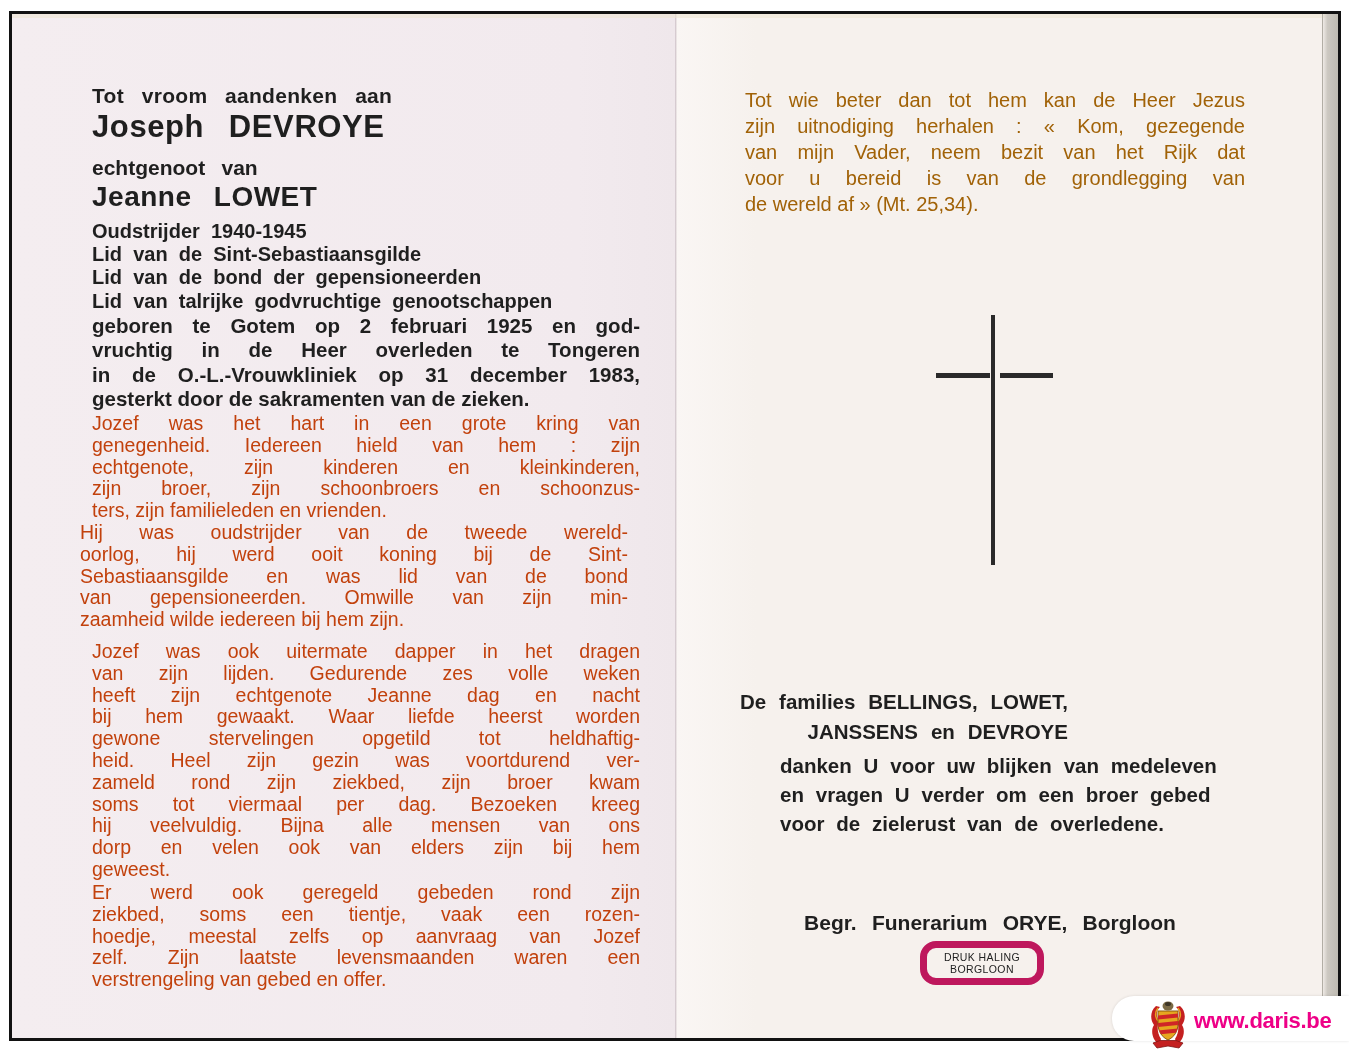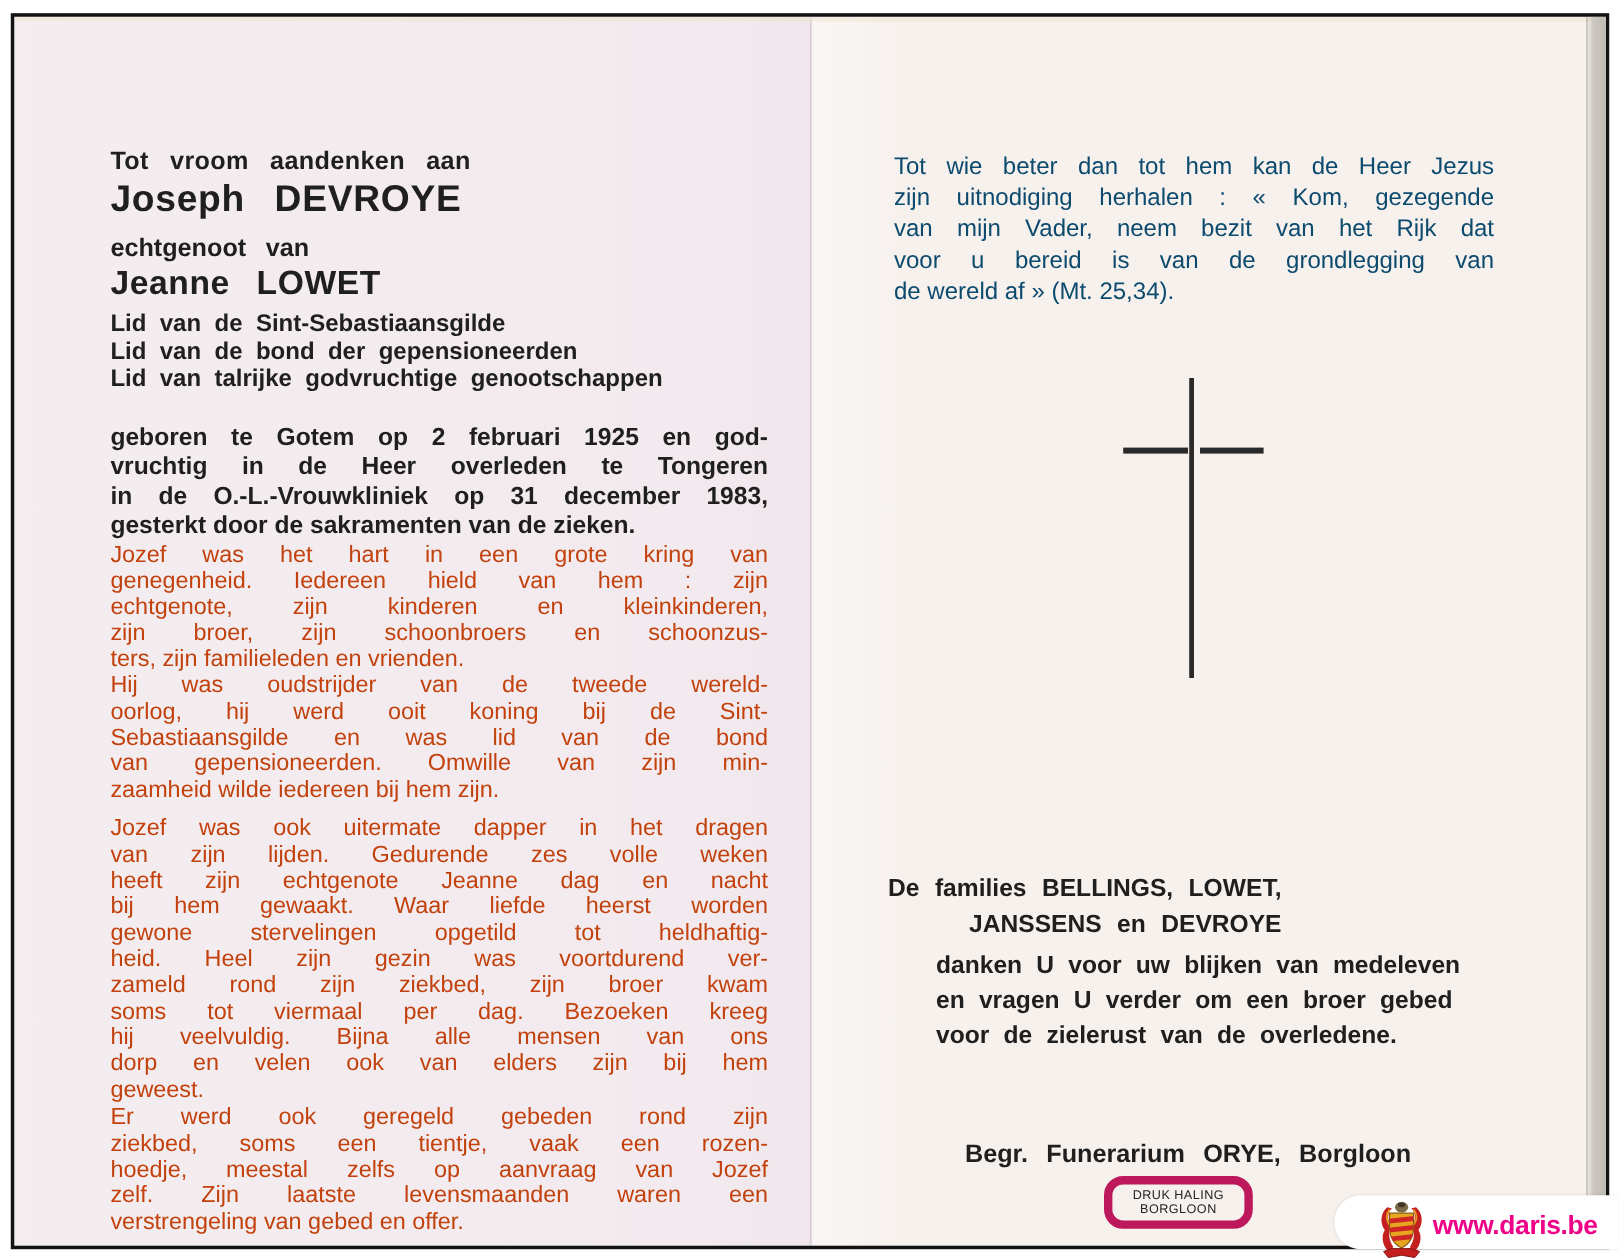--- a/index.html
+++ b/index.html
@@ -12,40 +12,40 @@
     background:linear-gradient(to right,#f4edf0 0,#f2eaee 85%,#efe7eb 100%);}
   .page-right{position:absolute;left:664px;top:0;bottom:0;right:0;
     background:linear-gradient(to right,#faf6f4 0,#f6f1ed 80px,#f6f1ed 100%);}
   .fold{position:absolute;left:663px;top:0;bottom:0;width:2px;
     background:linear-gradient(to right,rgba(150,130,140,.35),rgba(190,175,182,.15));}
   .top-edge{position:absolute;left:0;right:0;top:0;height:4px;background:#ece4cf;opacity:.55;}
   .edge-shadow{position:absolute;right:0;top:0;bottom:0;width:16px;
     background:linear-gradient(to right,rgba(120,115,105,0) 0,#ccc8c1 35%,#bfbbb2 100%);}
   .edge-shadow::before{content:"";position:absolute;left:0;top:0;bottom:0;width:1px;background:#b2aea5;}
 
-  .blk{position:absolute;color:#1f1f1f;margin-top:39px;}
+  .blk{position:absolute;color:#1f1f1f;}
   .tline{white-space:nowrap;}
   .justify .tline{white-space:normal;text-align:justify;text-align-last:justify;}
   .justify .tline:last-child{text-align-last:left;}
 
   
   .intro{left:80px;top:70px;font-size:21px;font-weight:bold;word-spacing:.55em;letter-spacing:.3px;}
   .deceased{left:80px;top:95px;font-size:31px;font-weight:bold;word-spacing:.5em;letter-spacing:.6px;}
   .spouse-label{left:80px;top:142px;font-size:21px;font-weight:bold;word-spacing:.5em;}
   .spouse-name{left:80px;top:167px;font-size:28px;font-weight:bold;word-spacing:.5em;letter-spacing:.5px;}
   .memberships{left:80px;top:206px;width:548px;font-size:20px;font-weight:bold;line-height:23.2px;word-spacing:.28em;}
   .birthdeath{left:80px;top:300px;width:548px;font-size:20.5px;font-weight:bold;line-height:24.3px;}
   .bio{width:548px;font-size:19.5px;line-height:21.8px;color:#c2410c;}
   .bio1{left:80px;top:399px;}
-  .bio2{left:80px;top:508px;}
+  .bio2{left:68px;top:508px;}
   .bio3{left:80px;top:627px;}
   .bio4{left:80px;top:868px;}
 
   
-  .quote{left:733px;top:73px;width:500px;font-size:20px;line-height:26px;color:#0c4a6e;}
+  .quote{left:733px;top:73px;width:500px;font-size:20px;line-height:26px;color:#a16207;}
   .families{left:728px;top:673px;font-size:20.5px;font-weight:bold;line-height:30px;word-spacing:.35em;text-align:right;}
   .thanks{left:768px;top:737px;font-size:20.5px;font-weight:bold;line-height:29px;word-spacing:.3em;}
   .funeral{left:743px;top:897px;width:470px;text-align:center;font-size:21px;font-weight:bold;word-spacing:.45em;}
   .stamp{left:908px;top:927px;width:110px;height:30px;border:7px solid #be185d;border-radius:16px;
     text-align:center;font-size:10.5px;line-height:12.5px;letter-spacing:.4px;color:#222;
     display:flex;flex-direction:column;justify-content:center;}
 
   
   .cross{position:absolute;left:0;top:0;}
   .cross div{position:absolute;background:#2a2a2a;}
@@ -69,20 +69,21 @@
     <div class="page-right"></div>
     <div class="fold"></div>
     <div class="top-edge"></div>
     <div class="edge-shadow"></div>
 
     <div class="blk intro">Tot vroom aandenken aan</div>
     <div class="blk deceased">Joseph DEVROYE</div>
     <div class="blk spouse-label">echtgenoot van</div>
     <div class="blk spouse-name">Jeanne LOWET</div>
     <div class="blk memberships">
+        <div class="tline">Oudstrijder 1940-1945</div>
         <div class="tline">Lid van de Sint-Sebastiaansgilde</div>
         <div class="tline">Lid van de bond der gepensioneerden</div>
         <div class="tline">Lid van talrijke godvruchtige genootschappen</div>
       </div>
     <div class="blk birthdeath justify">
         <div class="tline">geboren te Gotem op 2 februari 1925 en god-</div>
         <div class="tline">vruchtig in de Heer overleden te Tongeren</div>
         <div class="tline">in de O.-L.-Vrouwkliniek op 31 december 1983,</div>
         <div class="tline">gesterkt door de sakramenten van de zieken.</div>
       </div>

